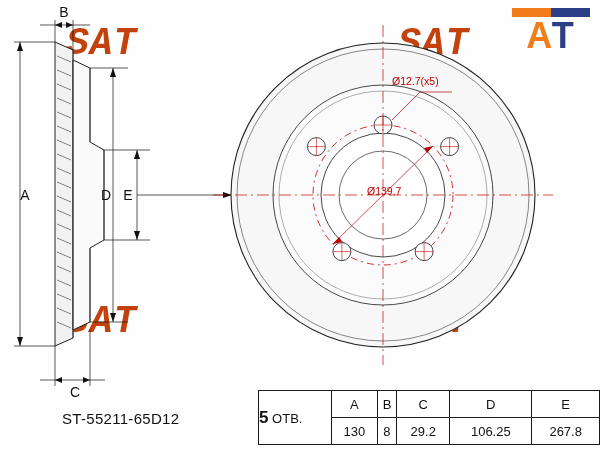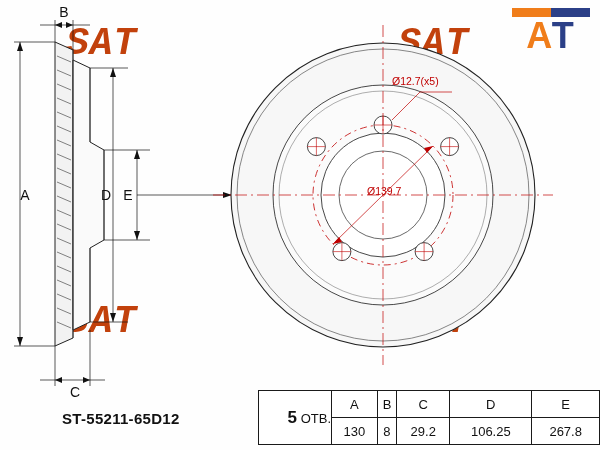--- a/index.html
+++ b/index.html
@@ -63,21 +63,21 @@
   }
   #logo .a { color: #f07d1a; }
   #logo .t { color: #2b3f87; }
 
   
   #part-number {
     position: absolute;
     left: 62px;
     top: 410px;
     font-size: 15px;
-    font-weight: bold;
+    font-weight: normal;
     color: #111;
     letter-spacing: 0.3px;
   }
 
   
   #spec-table {
     position: absolute;
     left: 258px;
     top: 390px;
     width: 342px;
@@ -89,21 +89,21 @@
   #spec-table td, #spec-table th {
     border: 1px solid #1a1a1a;
     text-align: center;
     height: 26px;
     font-weight: normal;
     padding: 0;
   }
   #spec-table .holes-cell {
     width: 72px;
     font-size: 13px;
-    text-align: right;
+    text-align: left;
     margin-left: 44px;
   }
   #spec-table .holes-cell .n {
     font-size: 17px;
     font-weight: bold;
   }
   #spec-table .hdr td { font-weight: normal; font-size: 13px; }
 
   
   #drawing {

